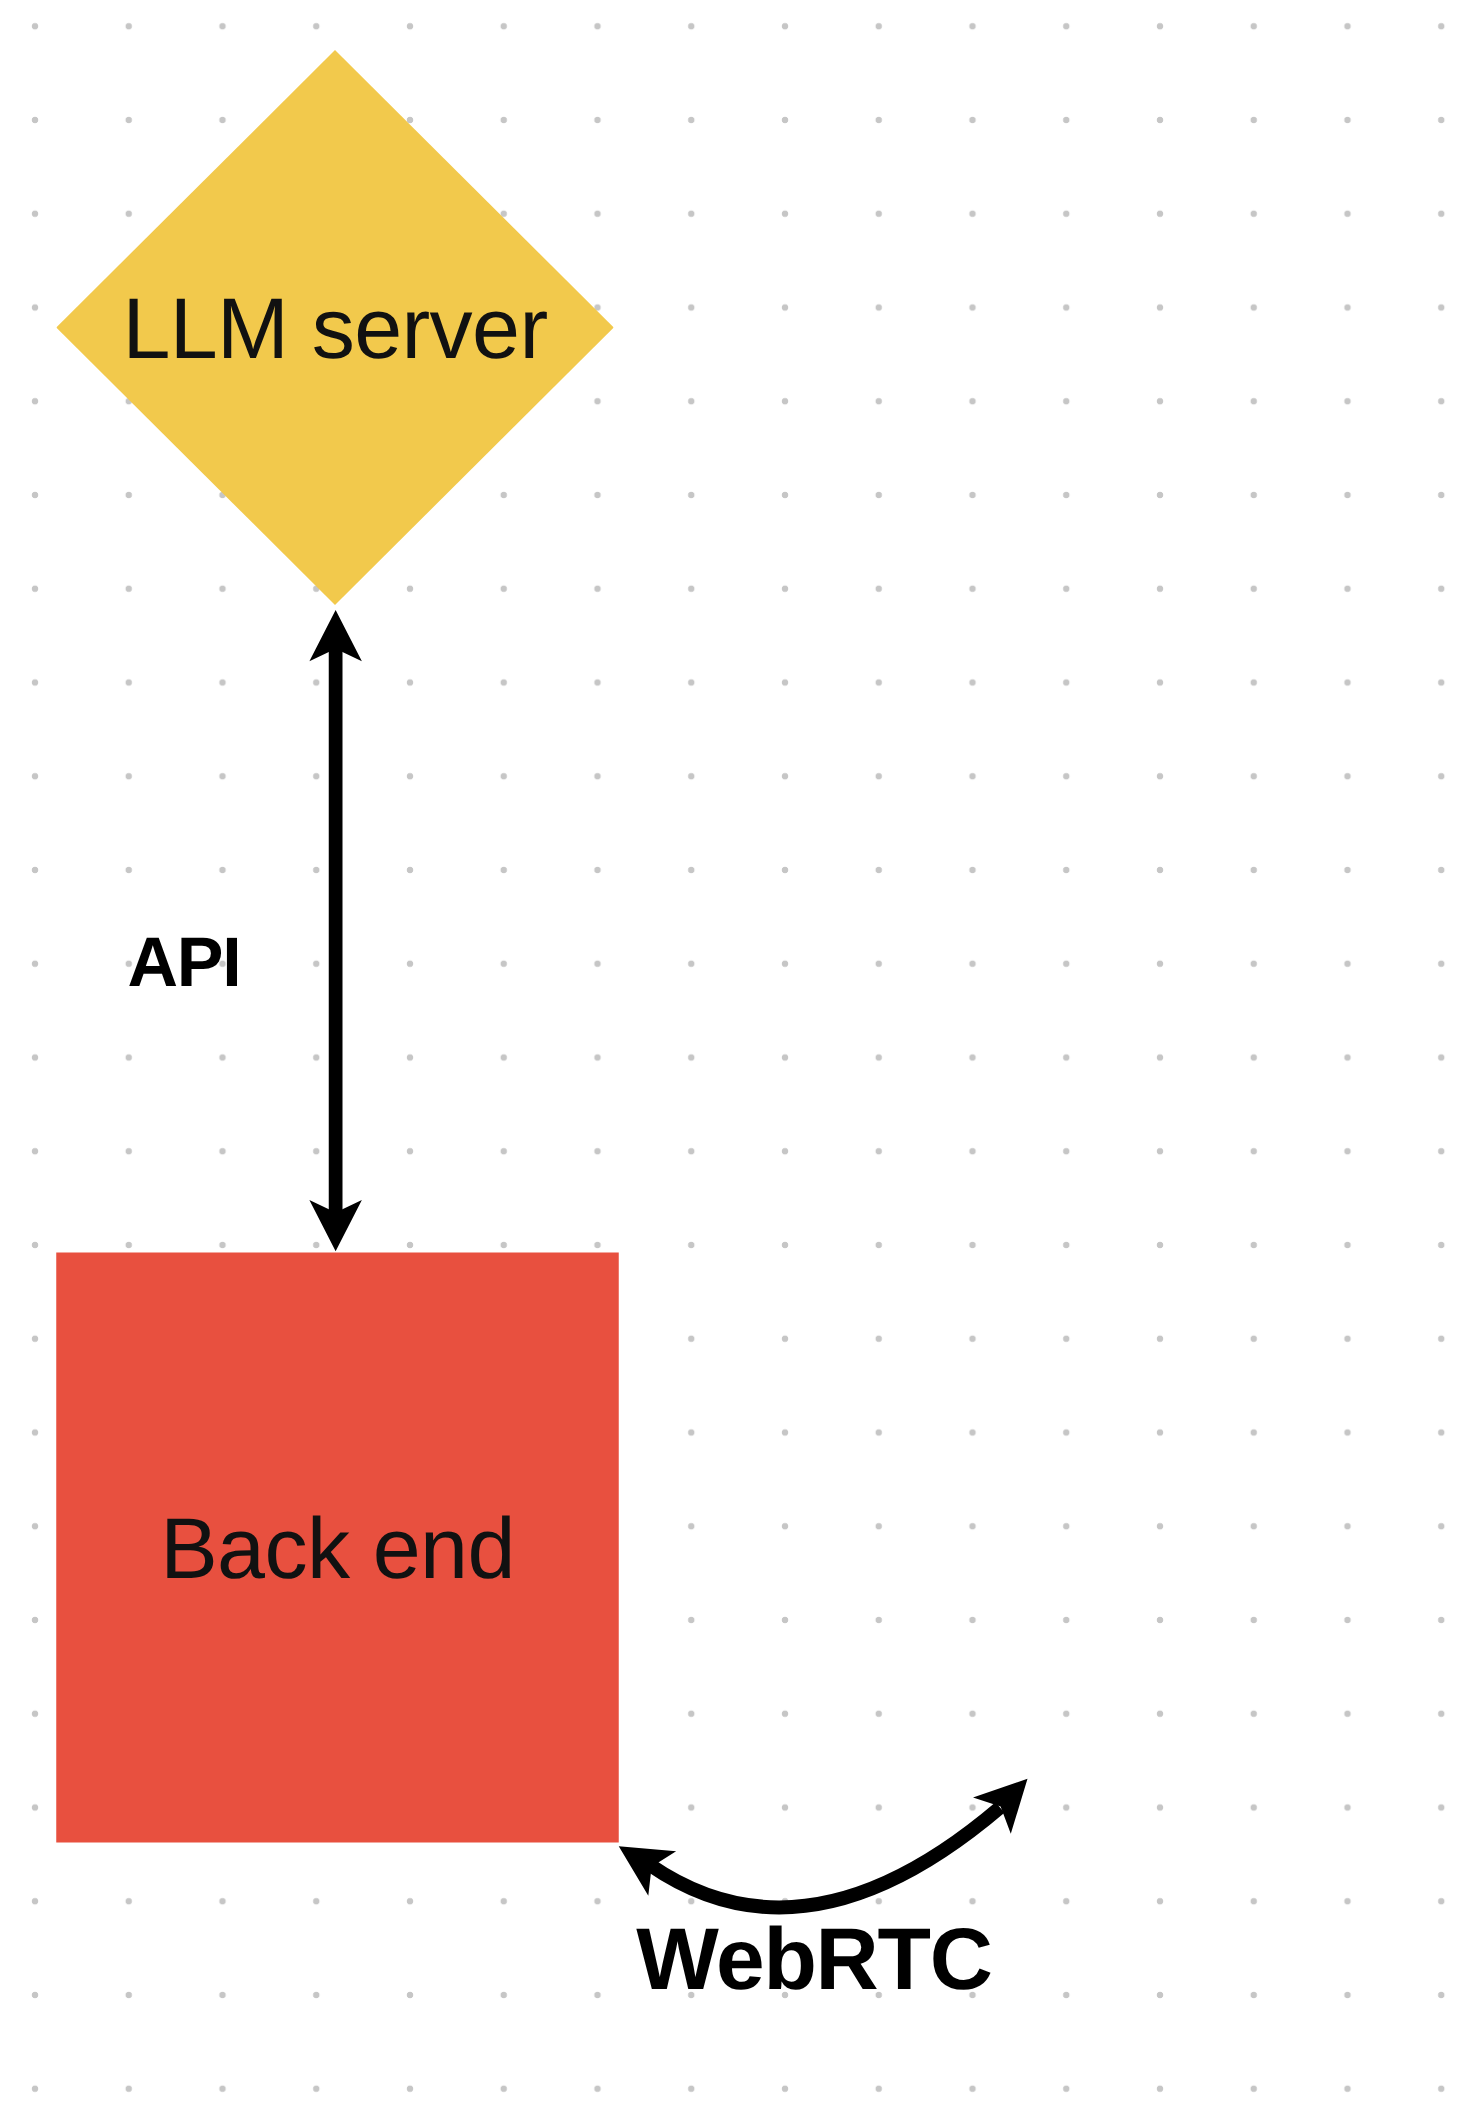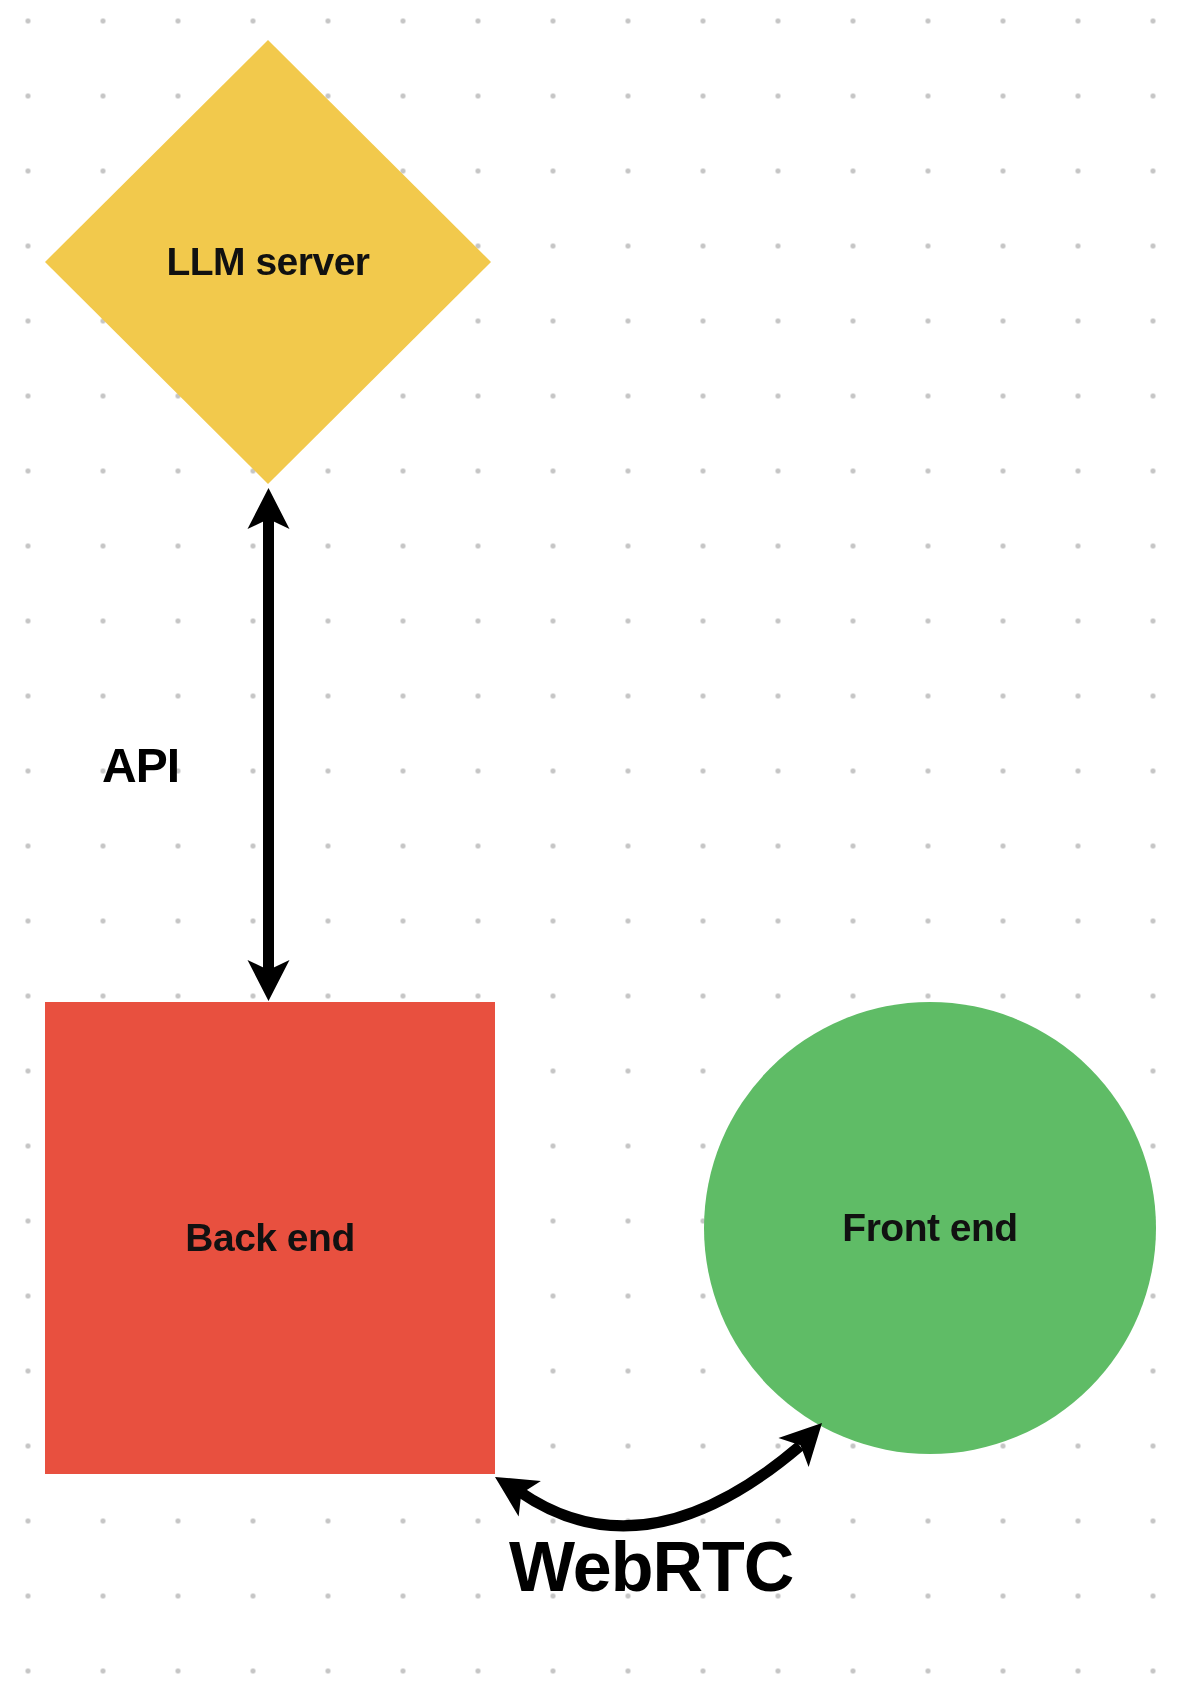--- a/index.html
+++ b/index.html
@@ -18,22 +18,22 @@
     background-size: 75px 75px;
     background-position: -9.5px -16.5px;
   }
   .shape {
     position: absolute;
     display: flex;
     align-items: center;
     justify-content: center;
   }
   .shape-label {
-    font-size: 39px;
-    font-weight: 700;
+    font-size: 69px;
+    font-weight: 400;
     letter-spacing: -0.5px;
     color: #111111;
     white-space: nowrap;
   }
   .diamond {
     left: 45px; top: 40px;
     width: 446px; height: 444px;
     clip-path: polygon(50% 0%, 100% 50%, 50% 100%, 0% 50%);
     background: #f2c94c;
   }
@@ -58,43 +58,40 @@
   .edge-label {
     position: absolute;
     color: #000000;
     font-weight: 700;
     letter-spacing: -1px;
     white-space: nowrap;
     line-height: 1;
   }
   .api-label {
     left: 102px; top: 742px;
-    font-size: 48px;
+    font-size: 56px;
   }
   .webrtc-label {
     left: 509px; top: 1532px;
     font-size: 70px;
   }
 </style>
 </head>
 <body>
 
 <div class="canvas">
 
   <div class="shape diamond" style="background-color: rgb(242, 201, 76);">
     <span class="shape-label">LLM server</span>
   </div>
 
   <div class="shape square" style="background-color: rgb(232, 80, 63);">
     <span class="shape-label">Back end</span>
   </div>
 
-  <div class="shape circle" style="background-color: rgb(95, 188, 102);">
-    <span class="shape-label">Front end</span>
-  </div>
 
   <svg class="arrow-layer" width="1179" height="1697" viewBox="0 0 1179 1697">
 
     <g>
       <line x1="268.5" y1="516" x2="268.5" y2="973" stroke="#000000" stroke-width="11"></line>
       <polygon points="0,0 -21,41 0,31 21,41" transform="translate(268.5,488)" fill="#000000"></polygon>
       <polygon points="0,0 -21,41 0,31 21,41" transform="translate(268.5,1001) rotate(180)" fill="#000000"></polygon>
     </g>
 
     <g>

